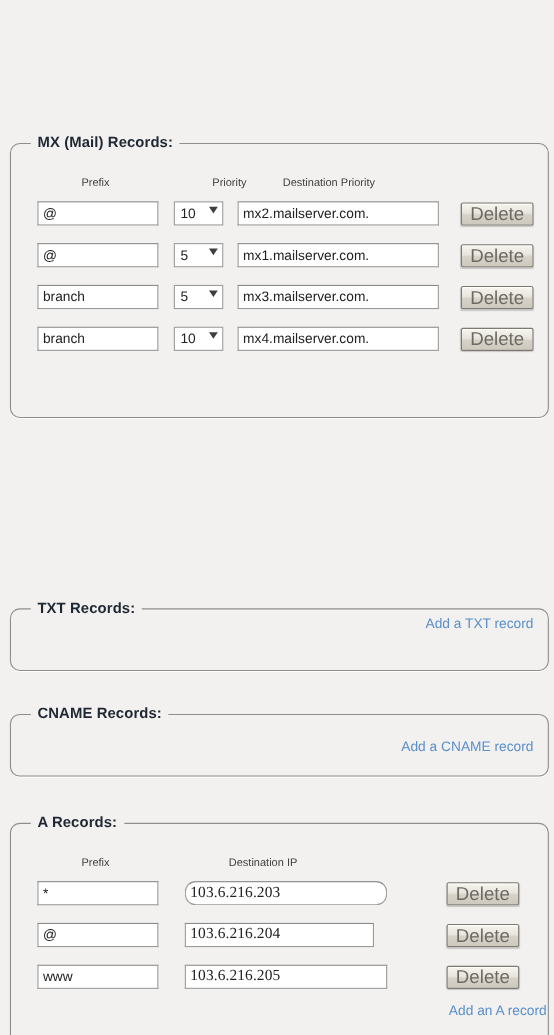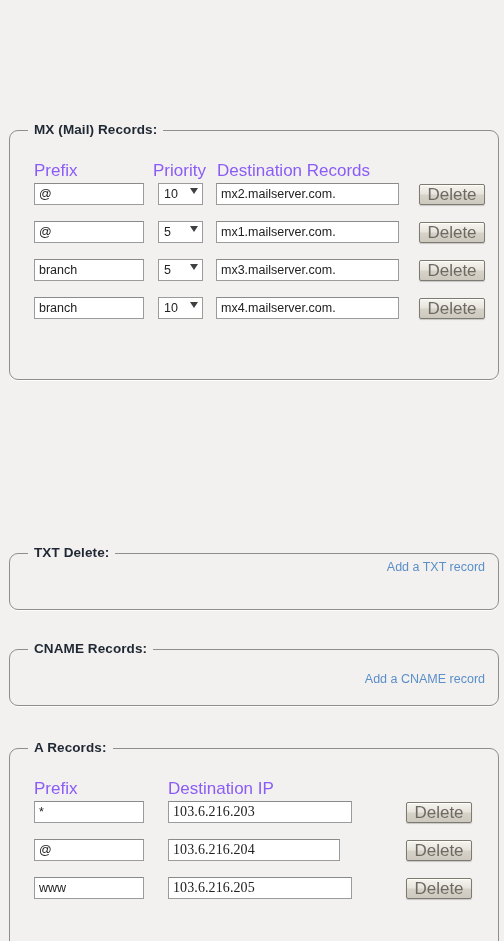--- a/index.html
+++ b/index.html
@@ -41,24 +41,25 @@
     font-size: 13.5px;
     font-weight: bold;
     color: #1f2733;
     letter-spacing: 0.1px;
     white-space: nowrap;
   }
 
   
   .col-head {
     position: absolute;
-    font-size: 17px;
-    color: #8b5cf6;
+    font-size: 10px;
+    color: #404040;
     font-family: "Liberation Sans", sans-serif;
     white-space: nowrap;
+    margin-left: 40px;
   }
 
   
   .tinput {
     position: absolute;
     height: 22px;
     box-sizing: border-box;
     border: 1px solid #9b9b9b;
     border-top-color: #8a8a8a;
     background: #ffffff;
@@ -138,21 +139,21 @@
 <body>
 
 <div class="page">
 
 
   <div class="group" style="left:9px; top:130px; width:488px; height:248px;">
     <div class="group-legend">MX (Mail) Records:</div>
 
     <div class="col-head" style="left:24px; top:30px;">Prefix</div>
     <div class="col-head" style="left:143px; top:30px;text-align:right;">Priority</div>
-    <div class="col-head" style="left:207px; top:30px;">Destination Records</div>
+    <div class="col-head" style="left:207px; top:30px;">Destination Priority</div>
 
     <div>
       <input class="tinput" type="text" style="left: 24px; top: 52px; width: 110px;" value="@">
       <div class="sel" style="left:148px; top:52px;">
         <span class="sel-val">10</span>
         <span class="sel-arrow"></span>
       </div>
       <input class="tinput" type="text" style="left: 206px; top: 52px; width: 183px;" value="mx2.mailserver.com.">
       <div class="btn" style="left:409px; top:53px;">Delete</div>
     </div>
@@ -184,48 +185,49 @@
         <span class="sel-arrow"></span>
       </div>
       <input class="tinput" type="text" style="left: 206px; top: 166px; width: 183px;" value="mx4.mailserver.com.">
       <div class="btn" style="left:409px; top:167px;">Delete</div>
     </div>
 
   </div>
 
 
   <div class="group" style="left:9px; top:553px; width:488px; height:55px;">
-    <div class="group-legend">TXT Delete:</div>
+    <div class="group-legend">TXT Records:</div>
     <a class="addlink" style="left:250px; top:6px; width:225px;">Add a TXT record</a>
   </div>
 
   <div class="group" style="left:9px; top:649px; width:488px; height:55px;">
     <div class="group-legend">CNAME Records:</div>
     <a class="addlink" style="left:250px; top:22px; width:225px;">Add a CNAME record</a>
   </div>
 
   <div class="group" style="left:9px; top:748px; width:488px; height:200px;">
     <div class="group-legend">A Records:</div>
 
     <div class="col-head" style="left:24px; top:30px;">Prefix</div>
     <div class="col-head" style="left:158px; top:30px;">Destination IP</div>
 
     <div>
       <input class="tinput" type="text" style="left: 24px; top: 52px; width: 110px;" value="*">
-      <input class="tinput mono" type="text" style="left: 158px; top: 52px; width: 184px;" value="103.6.216.203">
+      <input class="tinput mono" type="text" style="left: 158px; top: 52px; width: 184px; border-radius: 10px;" value="103.6.216.203">
       <div class="btn" style="left:396px; top:53px;">Delete</div>
     </div>
 
     <div>
       <input class="tinput" type="text" style="left: 24px; top: 90px; width: 110px;" value="@">
       <input class="tinput mono" type="text" style="left: 158px; top: 90px; width: 172px;" value="103.6.216.204">
       <div class="btn" style="left:396px; top:91px;">Delete</div>
     </div>
 
     <div>
       <input class="tinput" type="text" style="left: 24px; top: 128px; width: 110px;" value="www">
       <input class="tinput mono" type="text" style="left: 158px; top: 128px; width: 184px;" value="103.6.216.205">
       <div class="btn" style="left:396px; top:129px;">Delete</div>
     </div>
 
+    <a class="addlink" style="left:262px; top:163px; width:225px;">Add an A record</a>
   </div>
 
 </div>
 
 </body></html>

